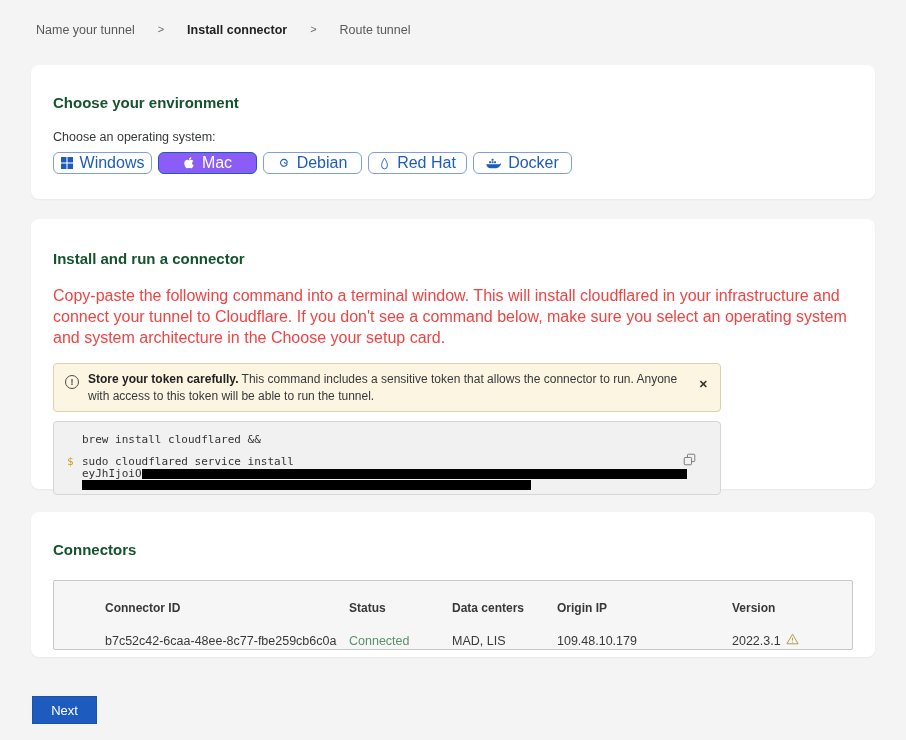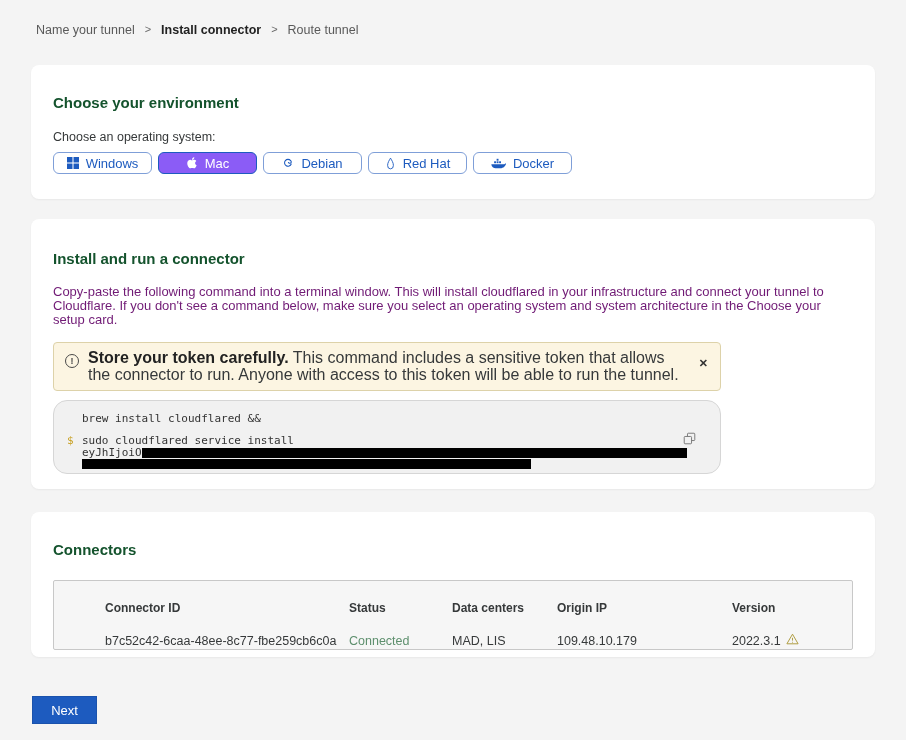--- a/index.html
+++ b/index.html
@@ -11,21 +11,21 @@
     overflow: hidden;
   }
 
   
   .breadcrumb {
     padding: 23px 0 0 36px;
     font-size: 12.5px;
     color: #595959;
     display: flex;
     align-items: flex-start;
-    gap: 10px;
+    gap: 23px;
   }
   .crumb { cursor: default; }
   .crumb.active { color: #222; font-weight: bold; }
   .crumb-sep { color: #6a6a6a; font-size: 11px; }
 
   
   .cards { margin: 0 31px; }
   .card {
     background: #ffffff;
     border-radius: 8px;
@@ -40,39 +40,39 @@
 
   
   .os-label { margin-top: 19px; font-size: 12.5px; color: #36393a; }
   .os-row { margin-top: 8px; display: flex; gap: 6px; }
   .os-btn {
     width: 99px; height: 22px;
     border: 1px solid #7f9fd8;
     border-radius: 6px;
     background: #ffffff;
     color: #1d5bbf;
-    font-size: 13px;
+    font-size: 16px;
     display: flex; align-items: center; justify-content: center;
     gap: 7px;
     cursor: pointer;
     font-family: "Liberation Sans", sans-serif;
   }
   .os-btn.selected {
     background: #8b5cf6;
     border-color: #1d5bbf;
     color: #ffffff;
   }
   .os-btn svg { display: block; }
 
   
   .install-desc {
     margin-top: 18px;
-    font-size: 13px;
-    line-height: 14px;
-    color: #701a75;
+    font-size: 16px;
+    line-height: 21px;
+    color: #ef4444;
     max-width: 795px;
   }
   .warn-banner {
     margin-top: 15px;
     width: 668px;
     min-height: 46px;
     background: #fcf5e2;
     border: 1px solid #ddd2a9;
     border-radius: 4px;
     display: flex;
@@ -82,37 +82,37 @@
   }
   .info-circle {
     margin-top: 4px;
     width: 14px; height: 14px; flex: 0 0 14px;
     border: 1.3px solid #4a4a4a;
     border-radius: 50%;
     color: #4a4a4a;
     font-size: 9px; font-weight: bold;
     display: flex; align-items: center; justify-content: center;
   }
-  .warn-text { flex: 1; font-size: 16px; line-height: 16.5px; color: #36393a; }
+  .warn-text { flex: 1; font-size: 12px; line-height: 16.5px; color: #36393a; }
   .warn-text b { color: #222; }
   .warn-close {
     margin-top: 8px;
     border: none; background: transparent;
     font-size: 11px; font-weight: bold; color: #333;
     cursor: pointer; line-height: 1;
   }
 
   .code-block {
     position: relative;
     margin-top: 9px;
     width: 668px;
     height: 74px;
     background: #f1f1f1;
     border: 1px solid #d6d6d6;
-    border-radius: 14px;
+    border-radius: 4px;
     font-family: "DejaVu Sans Mono", "Liberation Mono", monospace;
     font-size: 11px;
     color: #333;
     padding: 11px 0 12px 28px;
   }
   .code-line1 { line-height: 13px; }
   .code-line2 { margin-top: 9px; line-height: 13px; position: relative; }
   .code-prompt {
     position: absolute; left: -15px; top: 0;
     color: #c9a227;

